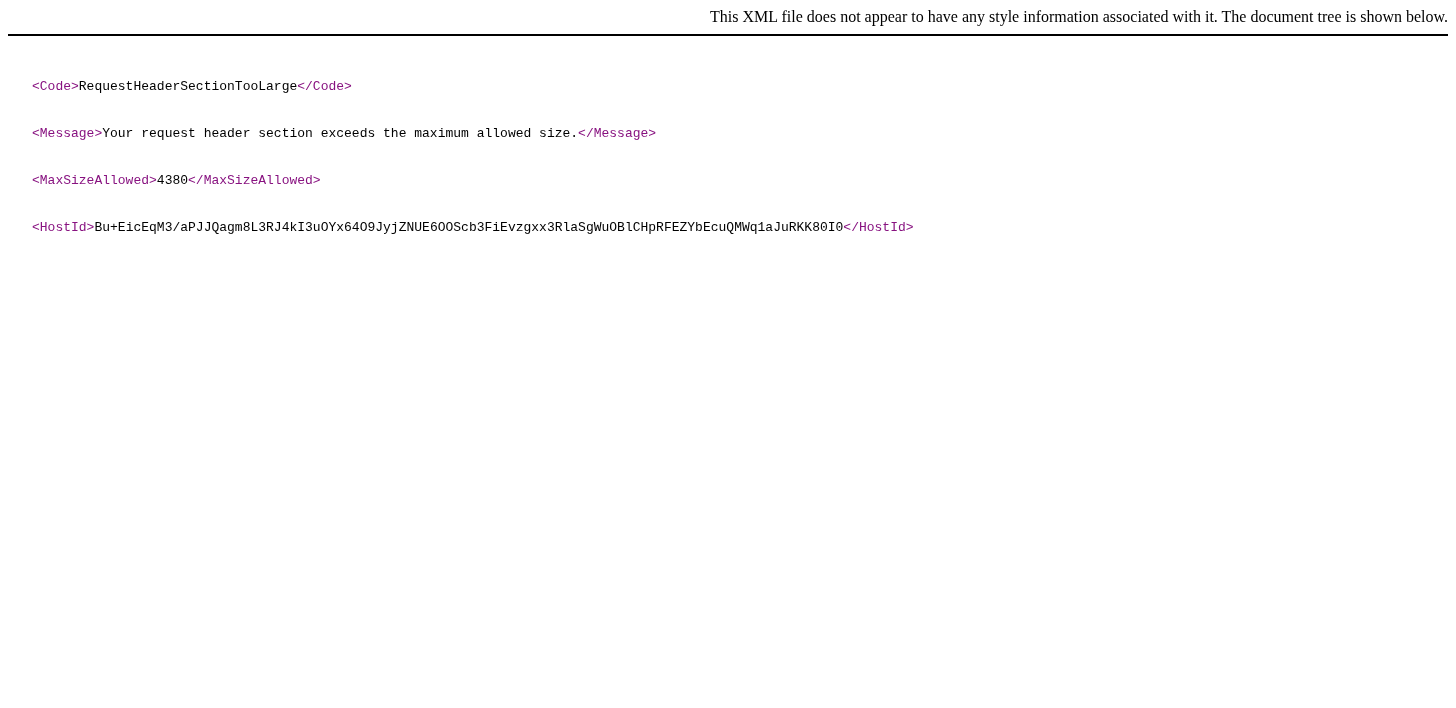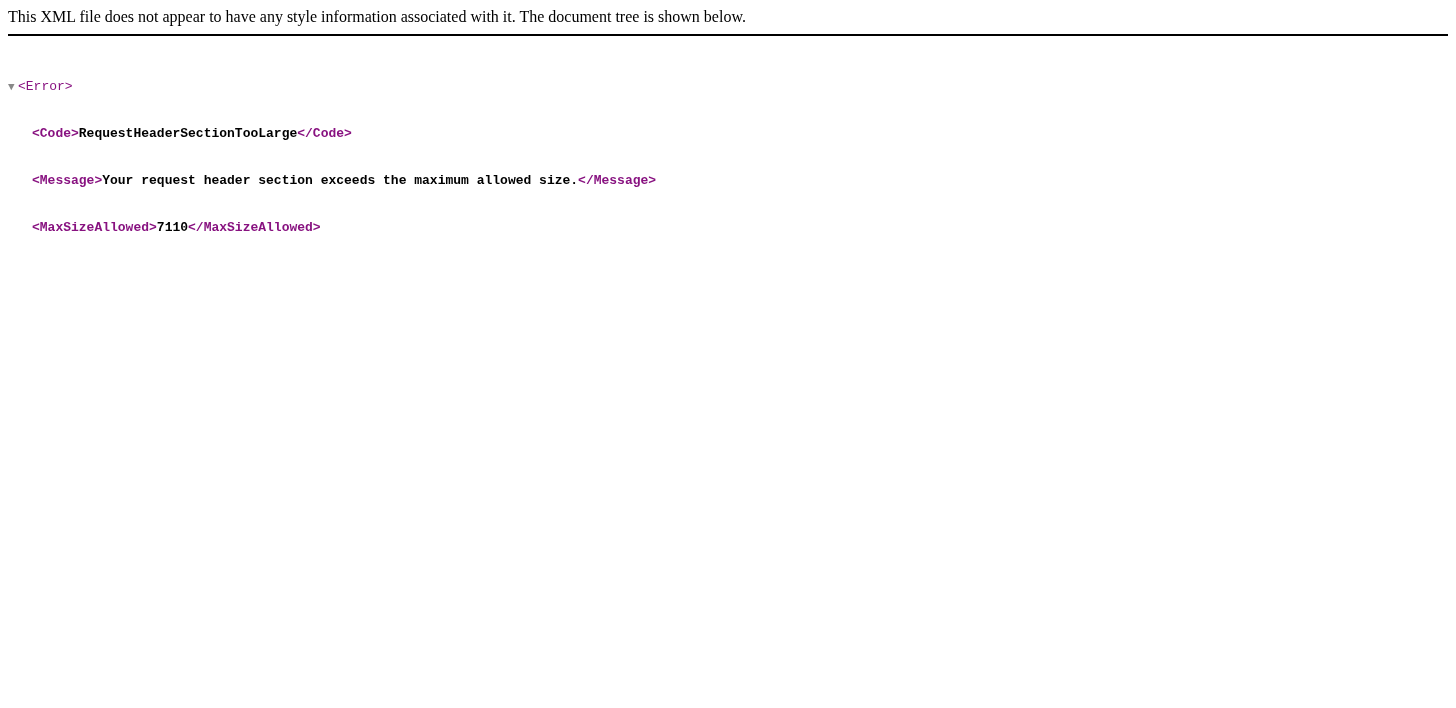--- a/index.html
+++ b/index.html
@@ -11,20 +11,21 @@
       font-family: "Times New Roman", Times, serif;
       background: #ffffff;
       padding: 8px;
     }
     .notice {
       font-size: 16px;
       color: #000000;
       padding-bottom: 8px;
       border-bottom: 2px solid #000000;
       margin-bottom: 12px;
+      text-align: right;
     }
     .xml-tree {
       font-family: "Menlo", "Consolas", "Courier New", monospace;
       font-size: 13px;
       line-height: 1.2;
       white-space: pre;
       color: #000000;
     }
     .toggle {
       color: #888888;
@@ -41,26 +42,25 @@
       color: #000000;
     }
     .line {
       display: block;
     }
     .indent-1 {
       padding-left: 10px;
     }
     .indent-2 {
       padding-left: 24px;
-      font-weight: bold;
     }
   </style>
 </head>
 <body>
 
 <div class="notice">This XML file does not appear to have any style information associated with it. The document tree is shown below.</div>
 
 <div class="xml-tree">
-  <span class="line"><span class="toggle">▼</span><span class="tag">&lt;Error&gt;</span></span>
   <span class="line indent-2"><span class="tag">&lt;Code&gt;</span><span class="text-content">RequestHeaderSectionTooLarge</span><span class="tag">&lt;/Code&gt;</span></span>
   <span class="line indent-2"><span class="tag">&lt;Message&gt;</span><span class="text-content">Your request header section exceeds the maximum allowed size.</span><span class="tag">&lt;/Message&gt;</span></span>
-  <span class="line indent-2"><span class="tag">&lt;MaxSizeAllowed&gt;</span><span class="text-content">7110</span><span class="tag">&lt;/MaxSizeAllowed&gt;</span></span>
+  <span class="line indent-2"><span class="tag">&lt;MaxSizeAllowed&gt;</span><span class="text-content">4380</span><span class="tag">&lt;/MaxSizeAllowed&gt;</span></span>
+  <span class="line indent-2"><span class="tag">&lt;HostId&gt;</span><span class="text-content">Bu+EicEqM3/aPJJQagm8L3RJ4kI3uOYx64O9JyjZNUE6OOScb3FiEvzgxx3RlaSgWuOBlCHpRFEZYbEcuQMWq1aJuRKK80I0</span><span class="tag">&lt;/HostId&gt;</span></span>
 </div>
 
 </body></html>

